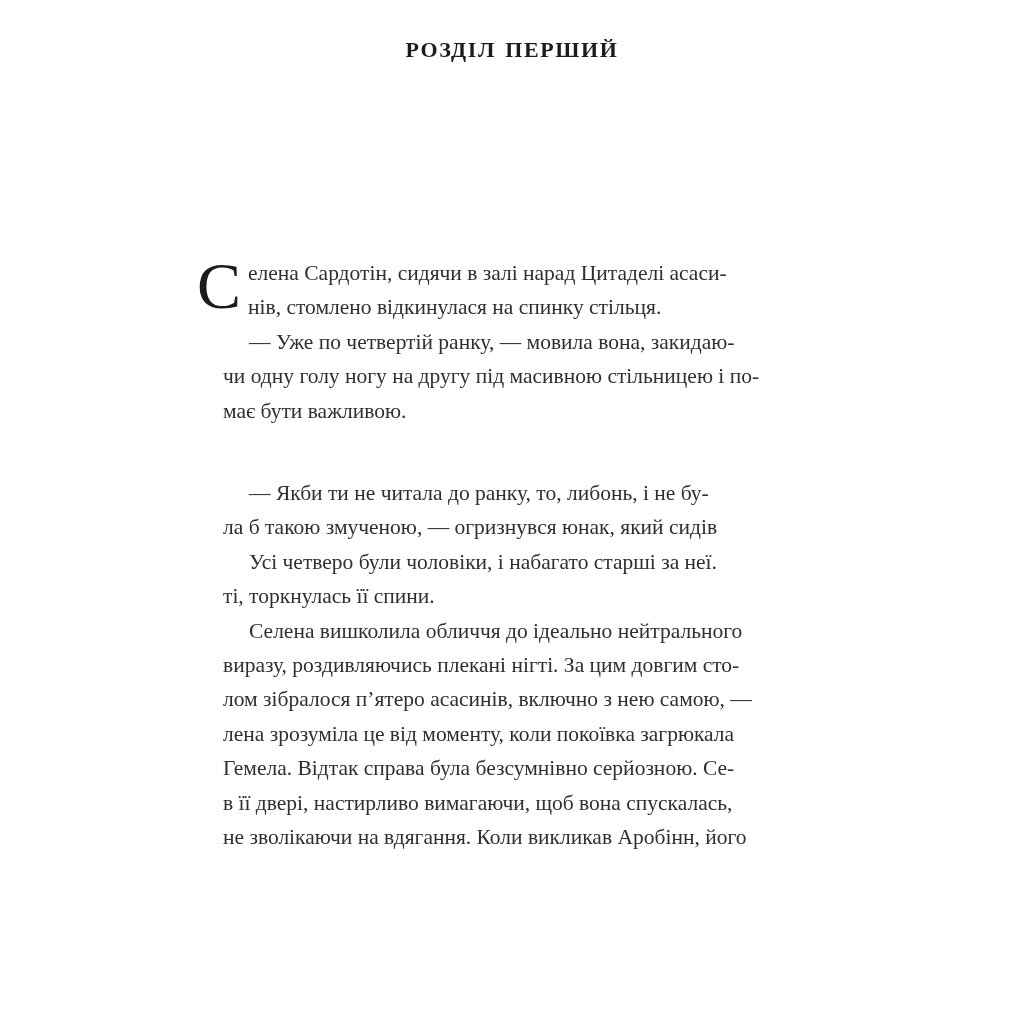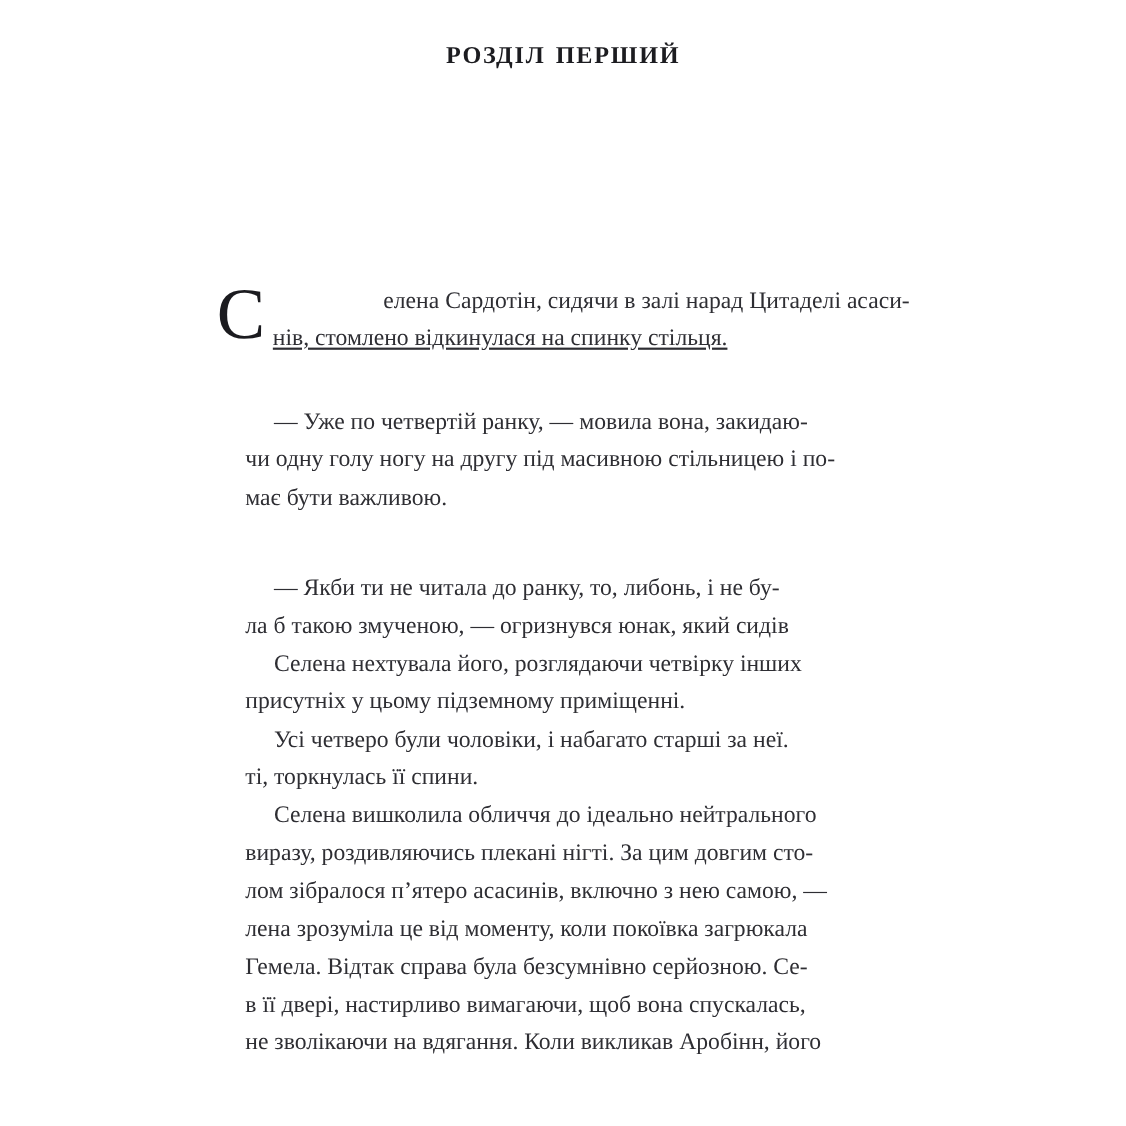--- a/index.html
+++ b/index.html
@@ -80,54 +80,50 @@
     font-weight: 400;
   }
 
   
   .line {
     display: block;
     white-space: pre;
   }
   .line.just {
     display: flex;
-    justify-content: flex-end;
+    justify-content: flex-start;
   }
   .line.just > span { white-space: pre; }
 </style>
 </head>
 <body>
 
 <div class="page">
 
   <h1 class="chapter-title">Розділ перший</h1>
 
   <div class="text-block">
 
     <p class="para opening">
       <span class="dropcap">С</span>
         <span class="line just" style="padding-left: 0px;"><span>елена Сардотін, сидячи в залі нарад Цитаделі асаси-</span></span>
-        <span class="line" style="padding-left: 0px; text-decoration: underline;">нів, стомлено відкинулася на спинку стільця.</span>
+        <span class="line" style="padding-left: 0px;">нів, стомлено відкинулася на спинку стільця.</span>
     </p>
 
     <p class="para">
-      <span class="line" style="padding-left: 26px; margin-top: 41px;">— Уже по четвертій ранку, — мовила вона, закидаю-</span>
+      <span class="line" style="padding-left: 26px;">— Уже по четвертій ранку, — мовила вона, закидаю-</span>
       <span class="line">чи одну голу ногу на другу під масивною стільницею і по-</span>
       <span class="line">має бути важливою.</span>
     </p>
 
     <p class="para">
       <span class="line" style="padding-left: 26px; margin-top: 48px;">— Якби ти не читала до ранку, то, либонь, і не бу-</span>
       <span class="line">ла б такою змученою, — огризнувся юнак, який сидів</span>
     </p>
 
-    <p class="para">
-      <span class="line" style="padding-left: 26px;">Селена нехтувала його, розглядаючи четвірку інших</span>
-      <span class="line">присутніх у цьому підземному приміщенні.</span>
-    </p>
 
     <p class="para">
       <span class="line" style="padding-left: 26px;">Усі четверо були чоловіки, і набагато старші за неї.</span>
       <span class="line">ті, торкнулась її спини.</span>
     </p>
 
     <p class="para">
       <span class="line" style="padding-left: 26px;">Селена вишколила обличчя до ідеально нейтрального</span>
       <span class="line">виразу, роздивляючись плекані нігті. За цим довгим сто-</span>
       <span class="line">лом зібралося п’ятеро асасинів, включно з нею самою, —</span>

